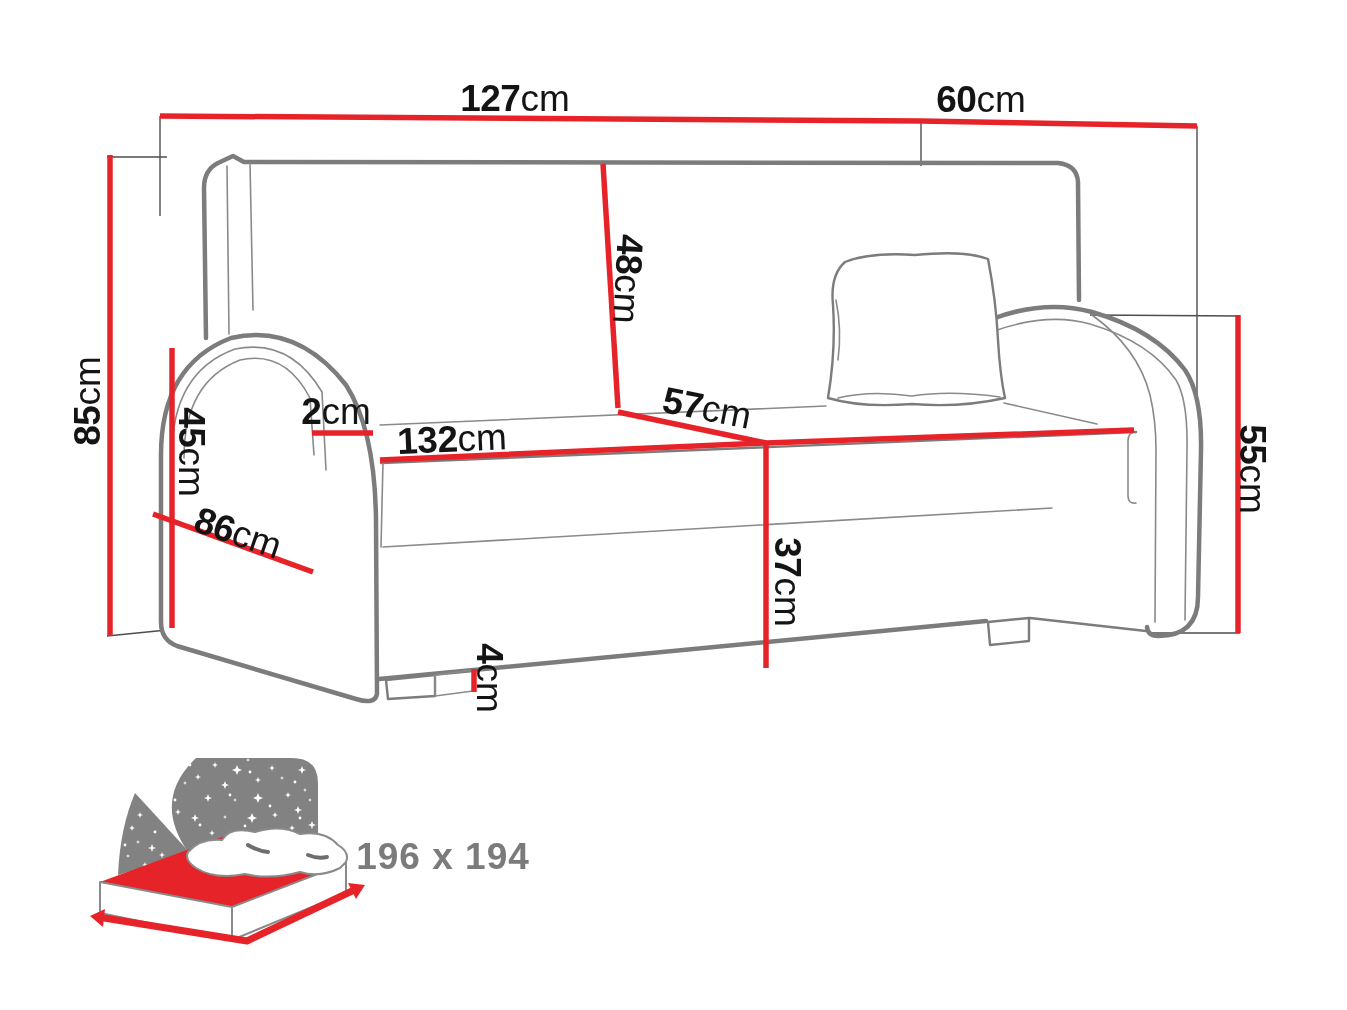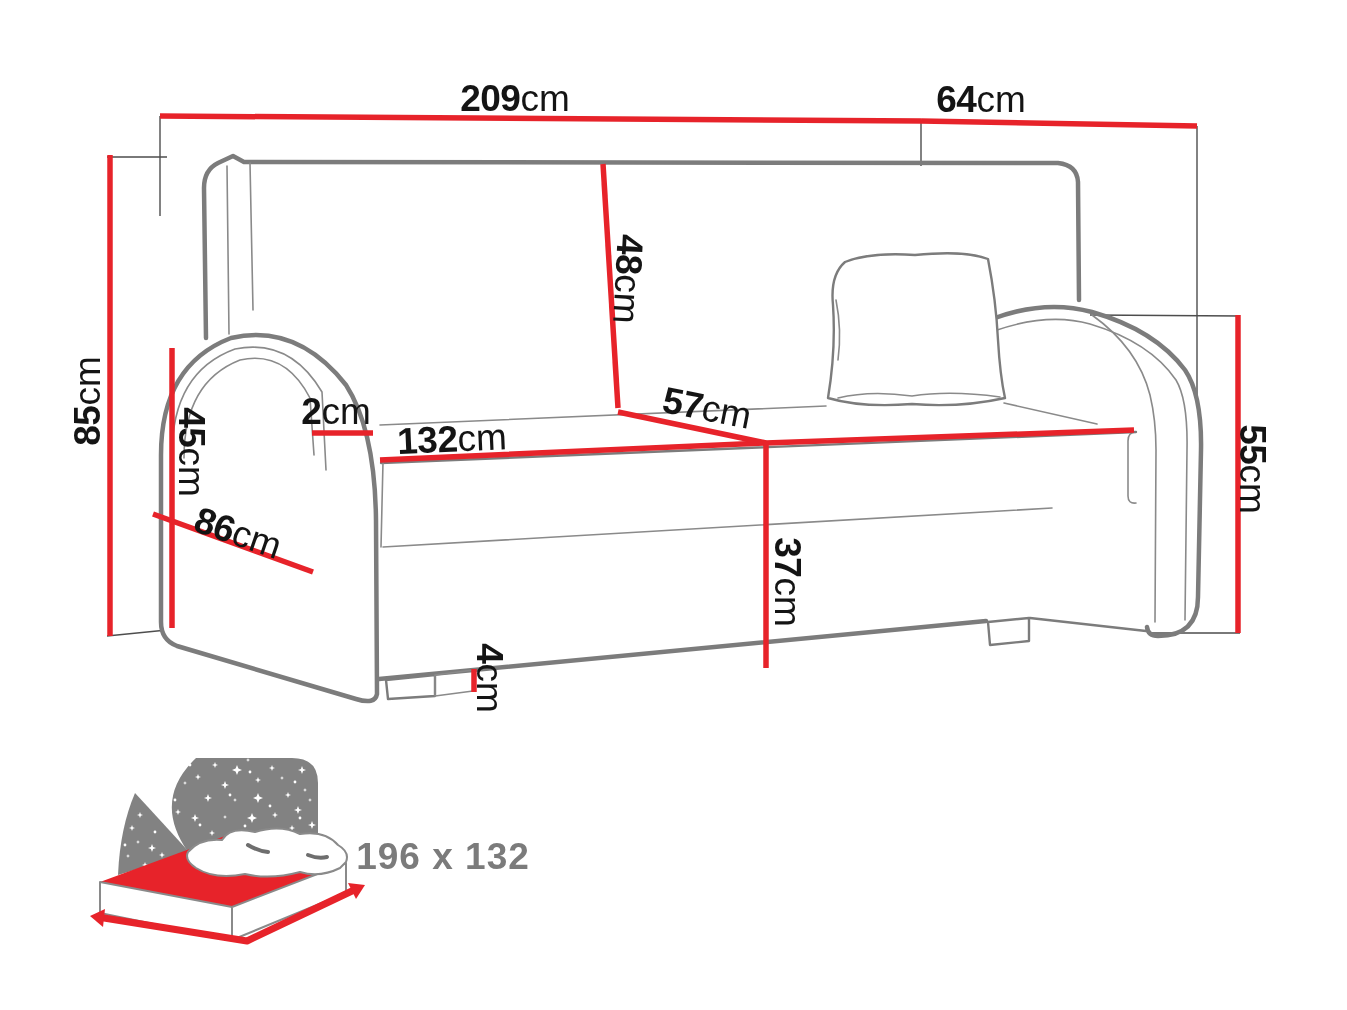--- a/index.html
+++ b/index.html
@@ -159,23 +159,23 @@
       <polyline class="red-line" points="153,514 313,572"></polyline>
       <polyline class="red-line" points="380,460 766,443 1134,430"></polyline>
       <polyline class="red-line" points="618,412 766,443"></polyline>
       <polyline class="red-line" points="603,164 618,408"></polyline>
       <polyline class="red-line" points="766,443 766,668"></polyline>
       <polyline class="red-line" points="474,669 474,692"></polyline>
       <polyline class="red-line" points="1238,315 1238,633"></polyline>
     </g>
   </svg>
 
-  <div class="dim" style="left:515px;top:98px;"><span class="num">209</span><span class="unit">cm</span></div>
+  <div class="dim" style="left:515px;top:98px;"><span class="num">127</span><span class="unit">cm</span></div>
 
-  <div class="dim" style="left:981px;top:99px;"><span class="num">64</span><span class="unit">cm</span></div>
+  <div class="dim" style="left:981px;top:99px;"><span class="num">60</span><span class="unit">cm</span></div>
 
   <div class="dim" style="left:87px;top:401px;--r:-90deg;"><span class="num">85</span><span class="unit">cm</span></div>
 
   <div class="dim" style="left:191px;top:452px;--r:90deg;"><span class="num">45</span><span class="unit">cm</span></div>
 
   <div class="dim" style="left:336px;top:411px;"><span class="num">2</span><span class="unit">cm</span></div>
 
   <div class="dim" style="left:452px;top:439px;--r:-2.5deg;"><span class="num">132</span><span class="unit">cm</span></div>
 
   <div class="dim" style="left:707px;top:408px;--r:11deg;"><span class="num">57</span><span class="unit">cm</span></div>
@@ -183,15 +183,15 @@
   <div class="dim" style="left:628px;top:279px;--r:93deg;"><span class="num">48</span><span class="unit">cm</span></div>
 
   <div class="dim" style="left:238px;top:533px;--r:19deg;"><span class="num">86</span><span class="unit">cm</span></div>
 
   <div class="dim" style="left:787px;top:582px;--r:90deg;"><span class="num">37</span><span class="unit">cm</span></div>
 
   <div class="dim" style="left:489px;top:678px;--r:90deg;"><span class="num">4</span><span class="unit">cm</span></div>
 
   <div class="dim" style="left:1252px;top:469px;--r:90deg;"><span class="num">55</span><span class="unit">cm</span></div>
 
-  <div class="dim gray" style="left:443px;top:856px;">196 x 132</div>
+  <div class="dim gray" style="left:443px;top:856px;">196 x 194</div>
 
 </div>
 
 </body></html>

